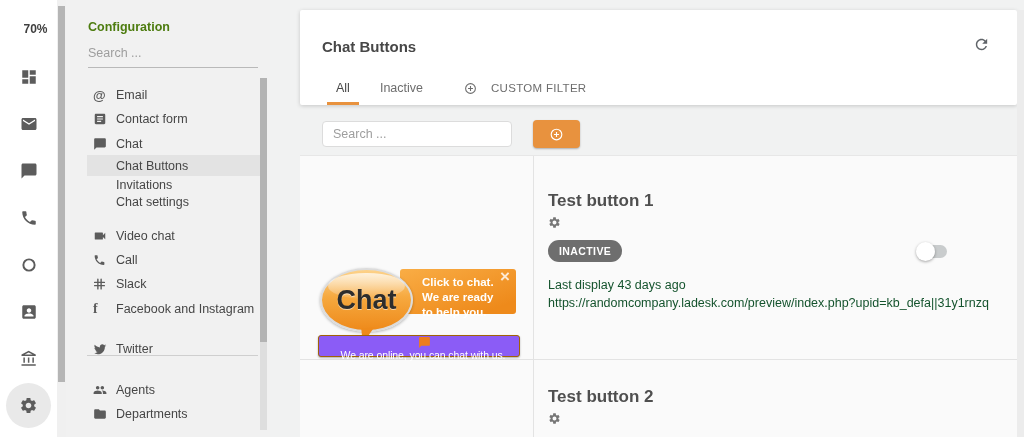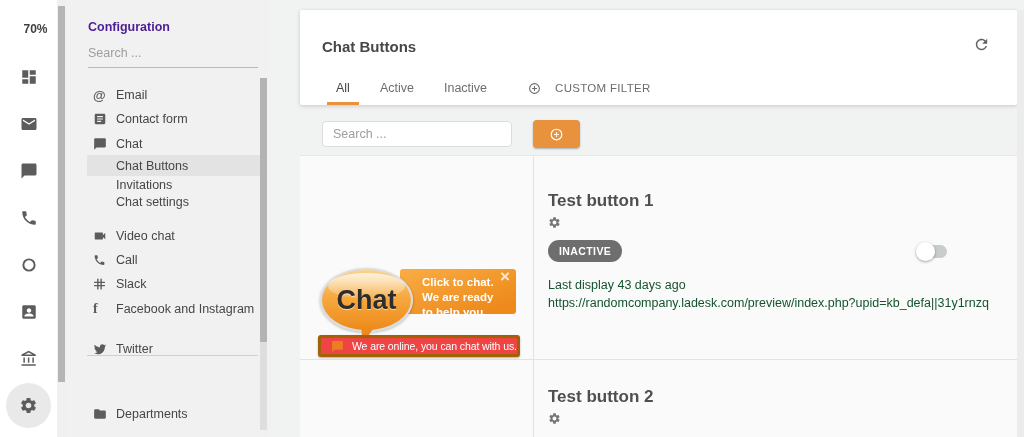--- a/index.html
+++ b/index.html
@@ -14,21 +14,21 @@
   .rail-ic { position:absolute; left:0; width:57px; display:flex; justify-content:center;
              color:#5c5c5c; cursor:pointer; }
   .rail-ic svg { fill:#5c5c5c; }
   .gear-circle { position:absolute; left:6px; top:383px; width:45px; height:45px; border-radius:50%;
                  background:#e9e9e9; display:flex; align-items:center; justify-content:center; cursor:pointer; }
   .rail-scrollbar { position:absolute; left:57px; top:0; width:9px; height:437px; background:#f0f0f0; z-index:6; }
   .rail-thumb { position:absolute; left:1px; top:6px; width:7px; height:376px; background:#b5b5b5; }
 
   
   .config { position:absolute; left:66px; top:0; width:204px; height:437px; background:#f1f1f1; z-index:4; }
-  .config-title { position:absolute; left:22px; top:20px; font-size:12.5px; font-weight:bold; color:#4c1d95; }
+  .config-title { position:absolute; left:22px; top:20px; font-size:12.5px; font-weight:bold; color:#4d7c0f; }
   .config-search { position:absolute; left:22px; top:42px; width:170px; background:transparent;
                    border:none; border-bottom:1px solid #b9b9b9; padding:4px 0 7px;
                    font-size:12.5px; color:#444; outline:none; font-family:inherit; }
   .config-search::placeholder { color:#9e9e9e; }
   .citem { position:absolute; left:0; width:192px; height:22px; display:flex; align-items:center;
            padding-left:50px; font-size:12.5px; color:#464646; cursor:pointer; white-space:nowrap; }
   .citem .cicon { position:absolute; left:27px; top:50%; transform:translateY(-50%); color:#5c5c5c; }
   .citem .cicon svg { fill:#5c5c5c; }
   .citem.sel { left:21px; width:176px; padding-left:29px; background:#e3e3e3; }
   .at-glyph { font-size:13px; font-weight:bold; color:#5c5c5c; }
@@ -91,23 +91,23 @@
   .wbubble { position:absolute; left:20px; top:112px; width:93px; height:64px; border-radius:50%;
              background:linear-gradient(180deg,#fdd28a 0%,#f6a93f 45%,#ee8a1b 100%);
              border:2px solid #dcdcdc; box-shadow:0 1px 3px rgba(0,0,0,.28);
              display:flex; align-items:center; justify-content:center; z-index:2; }
   .wbubble::before { content:""; position:absolute; left:7%; top:5%; width:86%; height:44%;
                      border-radius:50%; background:linear-gradient(rgba(255,255,255,.72),rgba(255,255,255,.08)); }
   .wbubble-label { position:relative; font-size:27px; font-weight:bold; color:#2d2d2d;
                    text-shadow:0 1px 0 rgba(255,255,255,.55); }
   .wtail { position:absolute; left:62px; top:172px; width:0; height:0; z-index:2;
            border-top:15px solid #ee8a1b; border-right:13px solid transparent; transform:rotate(-6deg); }
-  .wbar { position:absolute; left:18px; top:179px; width:202px; height:22px; background:#ef4444;
-          border:3px solid #a16207; border-radius:3px; box-shadow:0 1px 2px rgba(0,0,0,.3);
-          display:flex; align-items:center; z-index:3; }
+  .wbar { position:absolute; left:18px; top:179px; width:202px; height:22px; background:#8b5cf6;
+          border:1px solid #a16207; border-radius:3px; box-shadow:0 1px 2px rgba(0,0,0,.3);
+          display:flex; align-items:center; z-index:3;flex-direction:column; }
   .wbar svg { margin-left:10px; fill:#ed7d1e; flex:none; }
   .wbar-text { margin-left:8px; color:#fff; font-size:10.5px; letter-spacing:-.1px; white-space:nowrap; }
 </style>
 </head>
 <body>
 
 <div class="rail">
   <div class="rail-pct">70%</div>
 
   <div class="rail-ic" style="top:68px">
@@ -220,20 +220,28 @@
     <span class="cicon">
       <svg width="14" height="14" viewBox="0 0 24 24">
           <path d="M22.46 6c-.77.35-1.6.58-2.46.69.89-.53 1.56-1.37 1.88-2.38-.83.5-1.75.85-2.72 1.05C18.37 4.5 17.26 4 16 4c-2.35 0-4.27 1.92-4.27 4.29 0 .34.04.67.11.98C8.28 9.09 5.11 7.38 3 4.79c-.37.63-.58 1.37-.58 2.15 0 1.49.75 2.81 1.91 3.56-.71 0-1.37-.2-1.95-.5v.03c0 2.08 1.48 3.82 3.44 4.21a4.22 4.22 0 0 1-1.93.07 4.28 4.28 0 0 0 4 2.98 8.52 8.52 0 0 1-5.33 1.84c-.34 0-.68-.02-1.02-.06C3.44 20.29 5.7 21 8.12 21 16 21 20.33 14.46 20.33 8.79c0-.19 0-.37-.01-.56.84-.6 1.56-1.36 2.14-1.93z"></path>
         </svg>
     </span>
     <span>Twitter</span>
   </div>
 
   <div class="cdivider"></div>
 
+  <div class="citem" style="top:379px">
+    <span class="cicon">
+      <svg width="14" height="14" viewBox="0 0 24 24">
+          <path d="M16 11c1.66 0 2.99-1.34 2.99-3S17.66 5 16 5c-1.66 0-3 1.34-3 3s1.34 3 3 3zm-8 0c1.66 0 2.99-1.34 2.99-3S9.66 5 8 5C6.34 5 5 6.34 5 8s1.34 3 3 3zm0 2c-2.33 0-7 1.17-7 3.5V19h14v-2.5c0-2.33-4.67-3.5-7-3.5zm8 0c-.29 0-.62.02-.97.05 1.16.84 1.97 1.97 1.97 3.45V19h6v-2.5c0-2.33-4.67-3.5-7-3.5z"></path>
+        </svg>
+    </span>
+    <span>Agents</span>
+  </div>
   <div class="citem" style="top:403px">
     <span class="cicon">
       <svg width="14" height="14" viewBox="0 0 24 24">
           <path d="M10 4H4c-1.1 0-1.99.9-1.99 2L2 18c0 1.1.9 2 2 2h16c1.1 0 2-.9 2-2V8c0-1.1-.9-2-2-2h-8l-2-2z"></path>
         </svg>
     </span>
     <span>Departments</span>
   </div>
 
   <div class="config-scrollbar">
@@ -246,23 +254,20 @@
   <div class="card">
     <div class="card-title">Chat Buttons</div>
     <div class="refresh-btn">
       <svg width="17" height="17" viewBox="0 0 24 24">
           <path d="M17.65 6.35C16.2 4.9 14.21 4 12 4c-4.42 0-7.99 3.58-7.99 8s3.57 8 7.99 8c3.73 0 6.84-2.55 7.73-6h-2.08c-.82 2.33-3.04 4-5.65 4-3.31 0-6-2.69-6-6s2.69-6 6-6c1.66 0 3.14.69 4.22 1.78L13 11h7V4l-2.35 2.35z"></path>
         </svg>
     </div>
     <div class="tabs">
       <div class="tab active">
         <span>All</span>
-      </div>
-      <div class="tab">
-        <span>Active</span>
       </div>
       <div class="tab">
         <span>Inactive</span>
       </div>
       <div class="tab-filter">
         <svg width="13" height="13" viewBox="0 0 24 24" fill="none">
             <circle cx="12" cy="12" r="9" stroke-width="2"></circle>
             <path d="M12 7.5v9M7.5 12h9" stroke-width="2"></path>
           </svg>
         <span>CUSTOM FILTER</span>

